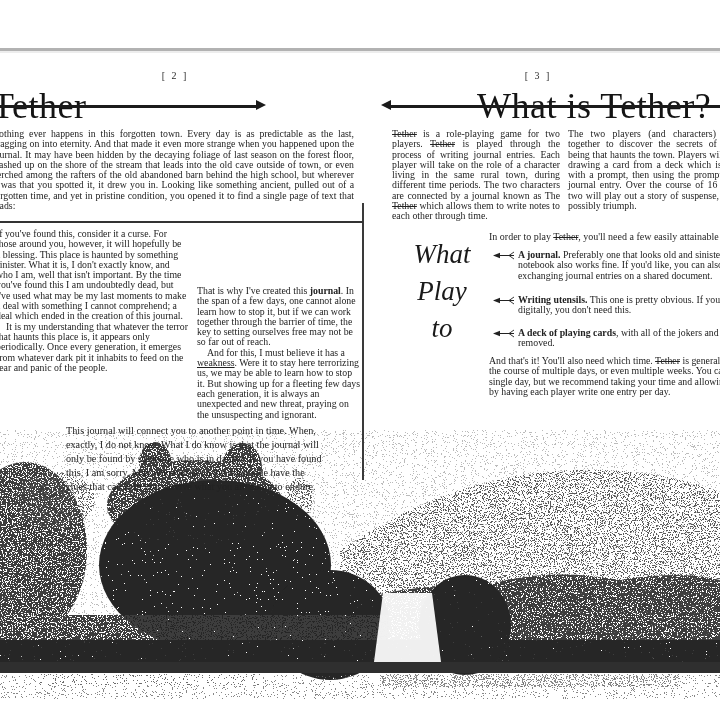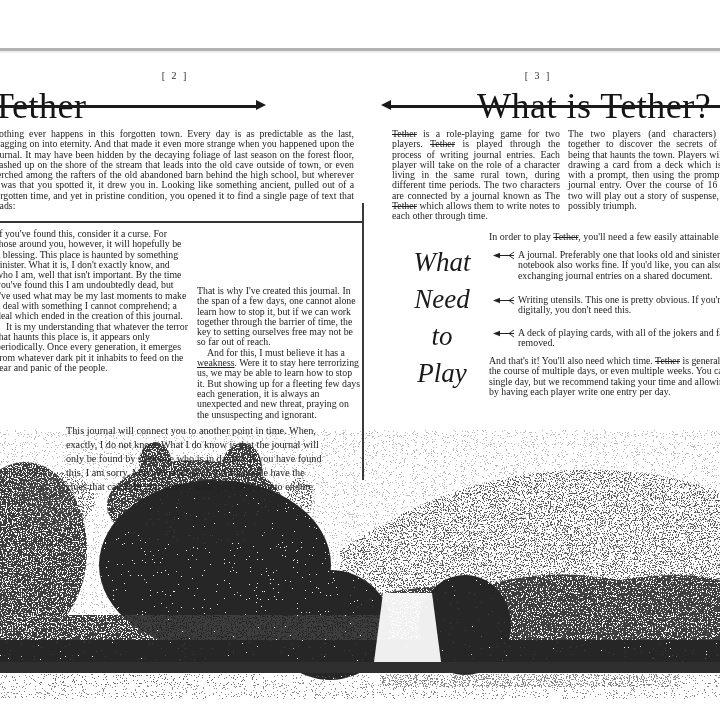--- a/index.html
+++ b/index.html
@@ -17,21 +17,21 @@
   .arrow-left{width:0;height:0;border-right:10px solid #1b1b1b;border-top:5.5px solid transparent;border-bottom:5.5px solid transparent;z-index:5;}
   .body-text{font-size:9.8px;line-height:10.3px;color:#222;}
   .just{text-align:justify;}
   .box-col p{margin:0;}
   .box-col p + p{text-indent:10px;}
   .box-top-line{background:#333;height:1.6px;}
   .seam{background:#3a3a3a;width:1.6px;}
   .closing-note{font-size:10.2px;line-height:14px;color:#222;}
   .sidebar-word{display:block;font-style:italic;font-size:27px;line-height:37px;text-align:center;color:#1a1a1a;}
   .req-intro{font-size:10px;white-space:nowrap;}
-  .rt-b{font-weight:normal;}
+  .rt-b{font-weight:bold;}
   .rt-i{}
   .rt-u{text-decoration:underline;}
   .rt-x{text-decoration:line-through;}
   .bullet{position:absolute;}
 </style>
 </head>
 <body>
 
 <div class="canvas">
 
@@ -138,25 +138,24 @@
     <div class="abs arrow-left" style="left:381px;top:100px;"></div>
     <div class="abs strike-line" style="left:391px;top:105px;width:349px;"></div>
     <div class="abs big-title" style="left:477px;top:85px;">What is Tether?</div>
 
     <div class="abs body-text just" style="left:392px;top:129px;width:168px;"><span class="rt-x">Tether</span><span> is a role-playing game for two players. </span><span class="rt-x">Tether</span><span> is played through the process of writing journal entries. Each player will take on the role of a character living in the same rural town, during different time periods. The two characters are connected by a journal known as The </span><span class="rt-x">Tether</span><span> which allows them to write notes to each other through time.</span></div>
 
     <div class="abs body-text just" style="left:568px;top:129px;width:198px;">The two players (and characters) will work together to discover the secrets of an ancient being that haunts the town. Players will take turns drawing a card from a deck which is associated with a prompt, then using the prompt to write a journal entry. Over the course of 16 entries, the two will play out a story of suspense, horror, and possibly triumph.</div>
 
     <div class="abs req-intro" style="left:489px;top:231px;"><span>In order to play </span><span class="rt-x">Tether</span><span>, you'll need a few easily attainable items:</span></div>
 
-    <div class="abs" style="left:392px;top:244px;width:100px;">
+    <div class="abs" style="left:392px;top:236px;width:100px;">
       <span class="sidebar-word">What</span>
-      <span class="sidebar-word">Need</span>
+      <span class="sidebar-word">Play</span>
       <span class="sidebar-word">to</span>
-      <span class="sidebar-word">Play</span>
     </div>
 
     <svg class="bullet" style="left:493px;top:251px;" width="22" height="9" viewBox="0 0 22 9">
       <polygon points="0,4.5 7,1.8 7,7.2" fill="#222"></polygon>
       <line x1="6" y1="4.5" x2="21" y2="4.5" stroke="#222" stroke-width="1"></line>
       <line x1="16" y1="4.5" x2="21" y2="1" stroke="#222" stroke-width="0.9"></line>
       <line x1="16" y1="4.5" x2="21" y2="8" stroke="#222" stroke-width="0.9"></line>
     </svg>
     <div class="abs body-text" style="left:518px;top:250px;width:272px;"><span class="rt-b">A journal.</span><span> Preferably one that looks </span><span class="rt-i">old</span><span> and </span><span class="rt-i">sinister</span><span>, though any notebook also works fine. If you'd like, you can also play digitally by exchanging journal entries on a shared document.</span></div>
 

